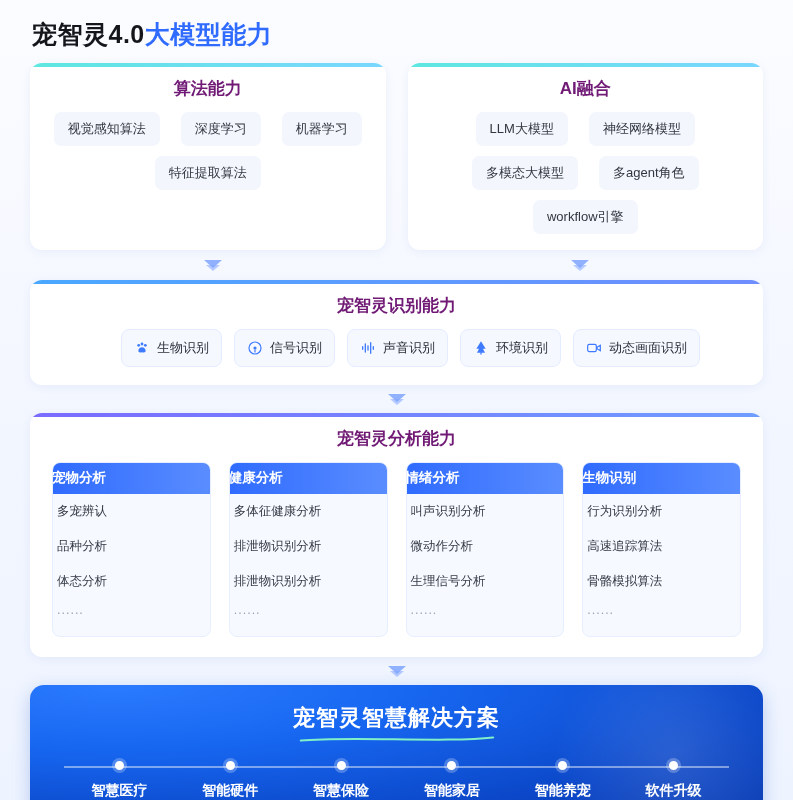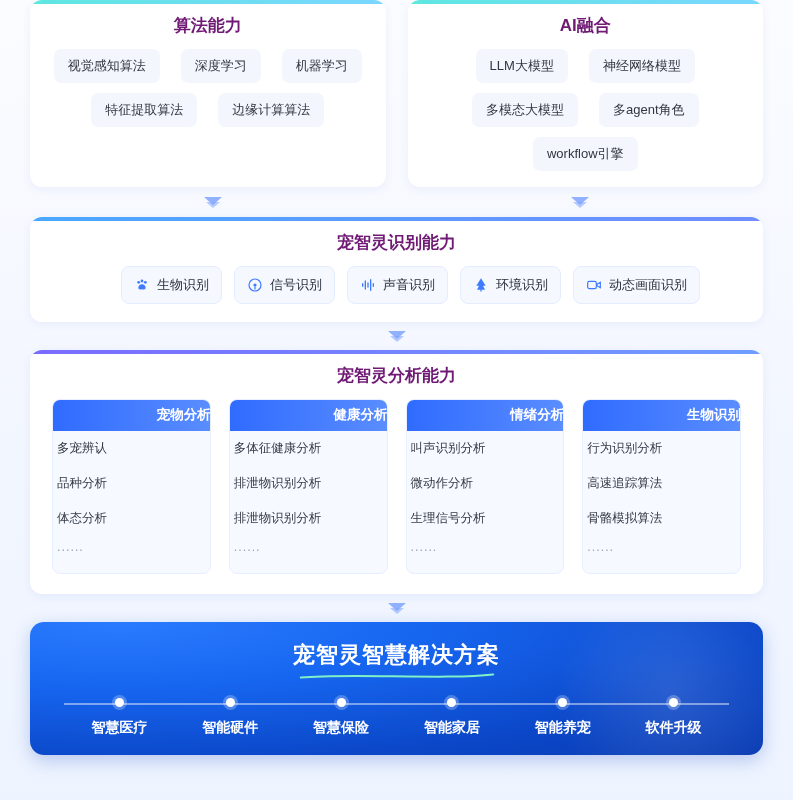--- a/index.html
+++ b/index.html
@@ -144,21 +144,21 @@
     border: 1px solid #e6eeff;
     border-radius: 8px;
     overflow: hidden;
     padding-bottom: 10px;
   }
   .acol-head {
     background: linear-gradient(90deg,#2f6bff,#5a8dff);
     color: #fff;
     font-size: 13.5px;
     font-weight: bold;
-    text-align: right;
+    text-align: left;
     padding: 7px 0;
     border-radius: 7px 7px 0 0;
     margin: -1px -1px 0 -1px;
   }
   .acol-item {
     text-align: left;
     font-size: 12.5px;
     color: #343a45;
     padding: 9px 4px;
   }
@@ -229,31 +229,33 @@
     font-size: 14px;
     font-weight: bold;
     margin-bottom: 6px;
   }
 </style>
 </head>
 <body>
 
 <div class="page">
 
+  <div class="title-row">
+    <span class="title-dark">宠智灵4.0</span><span class="title-blue">大模型能力</span>
+  </div>
 
   <div class="row1">
 
     <div class="card cyan">
       <div class="card-title">算法能力</div>
       <div class="pill-wrap">
         <div class="pill">视觉感知算法</div>
         <div class="pill">深度学习</div>
         <div class="pill">机器学习</div>
         <div class="pill">特征提取算法</div>
-        <div class="pill">边缘计算算法</div>
       </div>
     </div>
 
     <div class="card cyan">
       <div class="card-title">AI融合</div>
       <div class="pill-wrap">
         <div class="pill">LLM大模型</div>
         <div class="pill">神经网络模型</div>
         <div class="pill">多模态大模型</div>
         <div class="pill">多agent角色</div>

